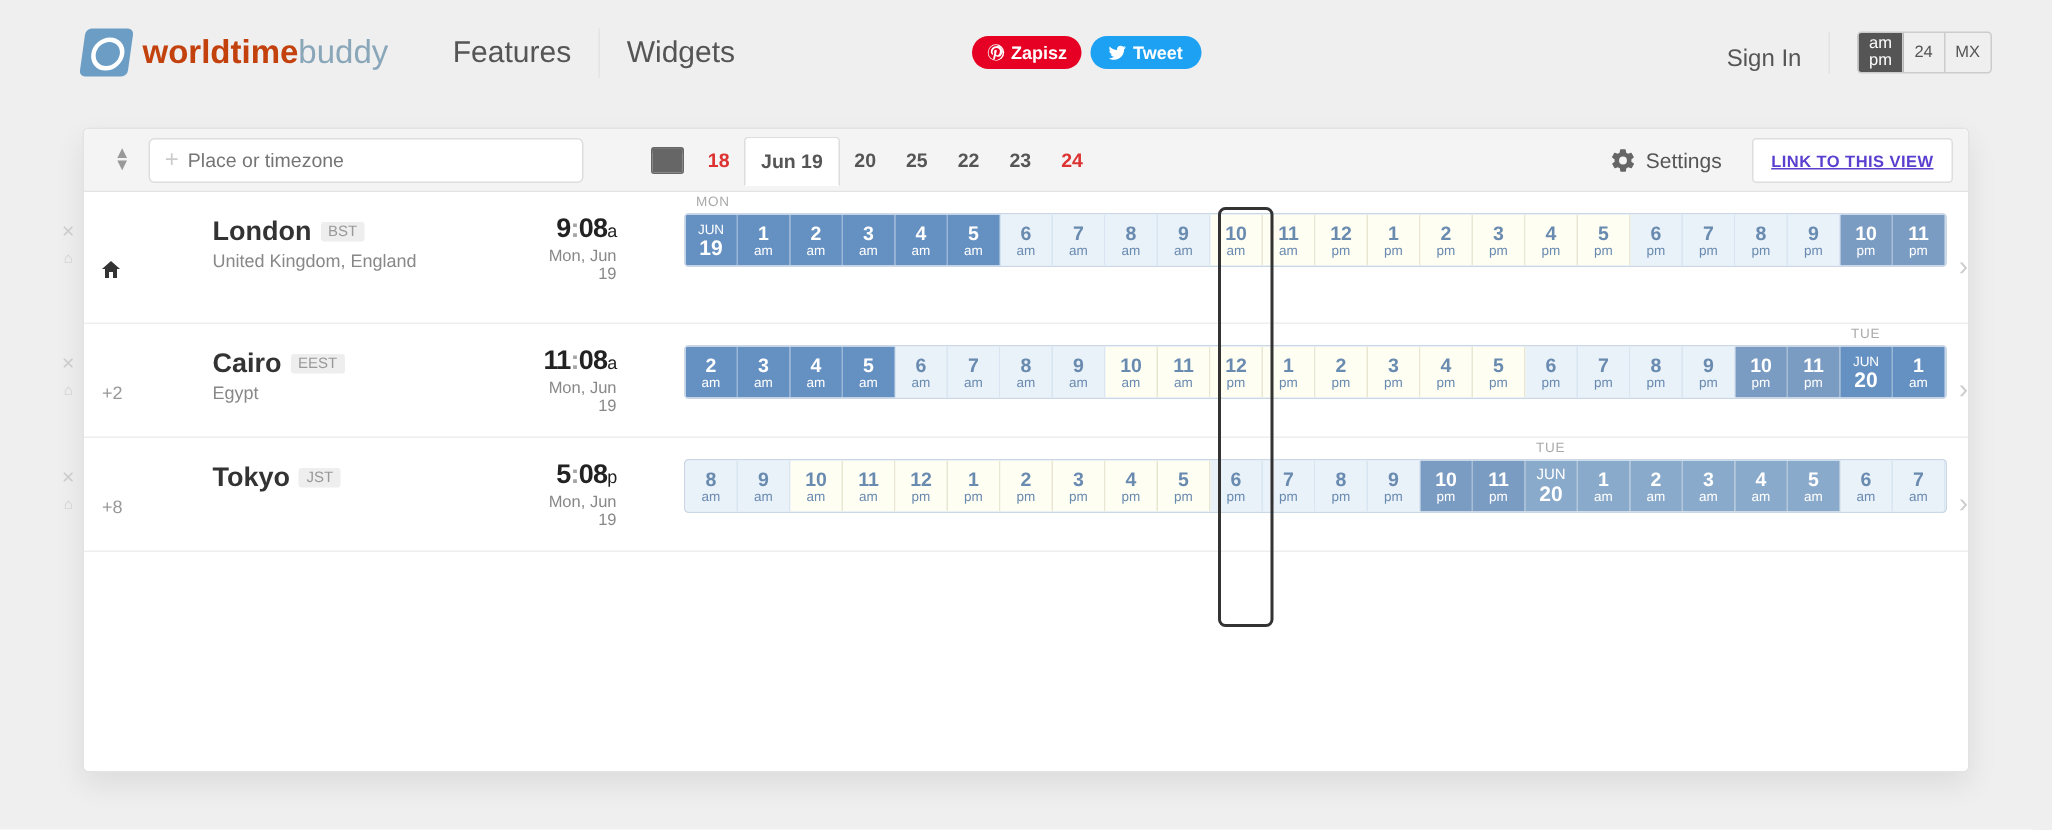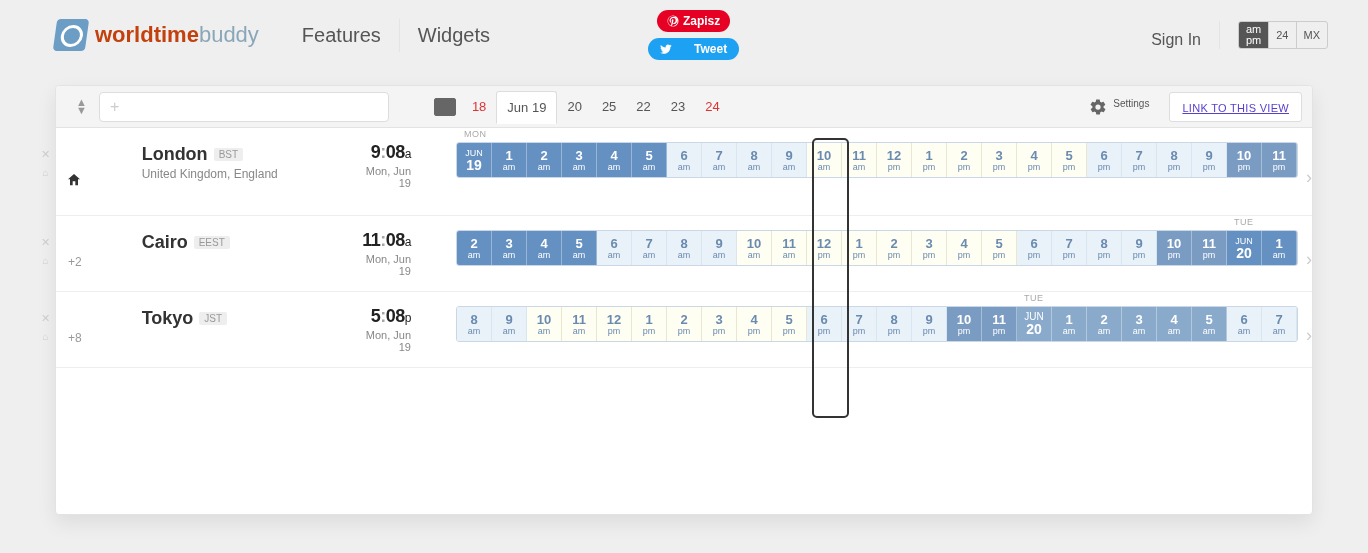--- a/index.html
+++ b/index.html
@@ -7,46 +7,46 @@
 
 .topbar{display:flex;align-items:center;height:70px;padding:0 40px 0 55px;}
 .logo{display:flex;align-items:center;gap:8px;margin-right:25px;}
 .logo-icon{width:32px;height:32px;background:#6b9dc5;border-radius:4px;transform:skewX(-8deg);position:relative;}
 .logo-icon::after{content:"";position:absolute;top:6px;left:6px;width:16px;height:16px;border:3px solid #fff;border-radius:50%;}
 .logo-text{font-size:22px;color:#8aa7ba;font-weight:500;}
 .logo-text b{color:#c2410c;font-weight:700;}
 .nav{display:flex;align-items:center;}
 .nav-item{color:#555;font-size:20px;padding:5px 18px;border-right:1px solid #e4e4e4;cursor:pointer;text-align:center;}
 .nav-item:last-child{border-right:none;}
-.social{display:flex;gap:6px;margin-left:140px;align-items:center;flex-direction:column;}
+.social{display:flex;gap:6px;margin-left:140px;align-items:center;}
 .pin-btn{background:#e60023;color:#fff;font-size:12px;font-weight:bold;padding:4px 10px;border-radius:12px;display:flex;align-items:center;gap:4px;cursor:pointer;}
-.tw-btn{background:#1da1f2;color:#fff;font-size:12px;font-weight:bold;padding:4px 12px;border-radius:12px;display:flex;align-items:center;gap:22px;cursor:pointer;}
+.tw-btn{background:#1da1f2;color:#fff;font-size:12px;font-weight:bold;padding:4px 12px;border-radius:12px;display:flex;align-items:center;gap:4px;cursor:pointer;}
 .right-area{margin-left:auto;display:flex;align-items:flex-end;gap:18px;}
 .signin{color:#555;font-size:16px;cursor:pointer;}
 .mode-toggle{display:flex;border:1px solid #ccc;border-radius:3px;overflow:hidden;height:28px;}
 .mode-seg{font-size:11px;color:#555;padding:0 7px;display:flex;align-items:center;justify-content:center;border-right:1px solid #ccc;line-height:1;}
 .mode-seg.dark{background:#555;color:#fff;flex-direction:column;}
 .mode-seg:last-child{border-right:none;}
 
 .panel{margin:15px 55px 0;background:#fff;border:1px solid #e3e3e3;border-radius:4px;box-shadow:0 8px 20px rgba(0,0,0,.08);min-height:430px;}
 
 .toolbar{display:flex;align-items:center;background:#f4f4f4;border-bottom:1px solid #e3e3e3;height:42px;padding:0 10px 0 20px;border-radius:4px 4px 0 0;}
 .sort-btn{display:flex;flex-direction:column;gap:1px;margin-right:12px;cursor:pointer;color:#999;line-height:7px;font-size:11px;}
 .search-box{flex:0 0 290px;background:#fff;border:1px solid #ddd;border-radius:4px;height:30px;display:flex;align-items:center;padding:0 10px;gap:6px;}
 .search-box input{border:none;outline:none;flex:1;font-size:13px;color:#666;}
 .plus{color:#ccc;font-size:16px;}
-.dates{display:flex;align-items:center;margin-left:45px;}
+.dates{display:flex;align-items:center;margin-left:45px;font-weight:bold;}
 .cal-icon{width:22px;height:18px;display:inline-block;margin-right:6px;background:linear-gradient(#666 3px,transparent 3px),linear-gradient(#666,#666);border:1px solid #666;border-radius:2px;position:relative;}
 .date-tab{font-size:13px;padding:8px 10px;color:#555;cursor:pointer;}
 .date-tab.red{color:#d33;}
 .date-tab.active{background:#fff;border:1px solid #ddd;border-bottom-color:#fff;border-radius:3px 3px 0 0;margin-bottom:-1px;}
-.settings-link{margin-left:auto;display:flex;align-items:flex-start;gap:6px;color:#555;font-size:10px;cursor:pointer;}
+.settings-link{margin-left:auto;display:flex;align-items:center;gap:6px;color:#555;font-size:14px;cursor:pointer;}
 .gear{width:18px;height:18px;}
 .link-view{background:#fff;border:1px solid #ddd;border-radius:3px;padding:5px 12px;margin-left:20px;}
-.link-view span{color:#5a3fcf;font-size:11px;letter-spacing:.3px;text-decoration:underline;font-weight:normal;}
+.link-view span{color:#5a3fcf;font-size:11px;letter-spacing:.3px;text-decoration:underline;font-weight:bold;}
 
 .rows{}
 .row{display:flex;align-items:stretch;border-bottom:1px solid #eee;position:relative;height:76px;padding-top:12px;}
 .row:first-child{height:88px;}
 .handle{width:55px;display:flex;flex-direction:column;align-items:center;justify-content:center;gap:6px;color:#ccc;font-size:11px;position:absolute;left:-38px;top:20px;}
 .handle span{cursor:pointer;}
 .offset{width:40px;text-align:right;color:#999;font-size:12px;display:flex;align-items:center;justify-content:flex-end;padding-right:6px;padding-top:4px;}
 .home-ico{width:16px;height:16px;fill:#333;}
 .city{width:280px;padding:4px 10px 0 6px;margin-left:48px;}
 .city-name{font-size:18px;color:#333;font-weight:bold;display:flex;align-items:center;gap:6px;}
@@ -120,20 +120,21 @@
 </div>
 
 <div class="panel">
   <div class="toolbar">
     <div class="sort-btn">
         <span>▲</span>
         <span>▼</span>
       </div>
     <div class="search-box">
       <span class="plus">+</span>
+      <input placeholder="Place or timezone" style="">
     </div>
     <div class="dates">
       <span class="cal-icon"></span>
       <span class="date-tab red">18</span>
       <span class="date-tab active">Jun 19</span>
       <span class="date-tab">20</span>
       <span class="date-tab">25</span>
       <span class="date-tab">22</span>
       <span class="date-tab">23</span>
       <span class="date-tab red">24</span>
@@ -272,20 +273,21 @@
           <div class="arrow">›</div>
         </div>
         <div class="row">
           <div class="handle">
             <span>✕</span>
             <span style="font-size:10px">⌂</span>
           </div>
           <div class="offset">+2</div>
           <div class="city">
             <div class="city-name">Cairo <span class="tz-badge">EEST</span></div>
+            <div class="city-sub">Egypt</div>
           </div>
           <div class="time">
             <div class="time-val">11<span style="opacity:.4">:</span>08<small>a</small></div>
             <div class="time-sub">Mon, Jun 19</div>
           </div>
           <div class="grid-wrap">
             <div class="day-lbl" style="left: 778px;">TUE</div>
             <div class="grid">
               <div class="cell dk">
                 <span class="h">2</span>

